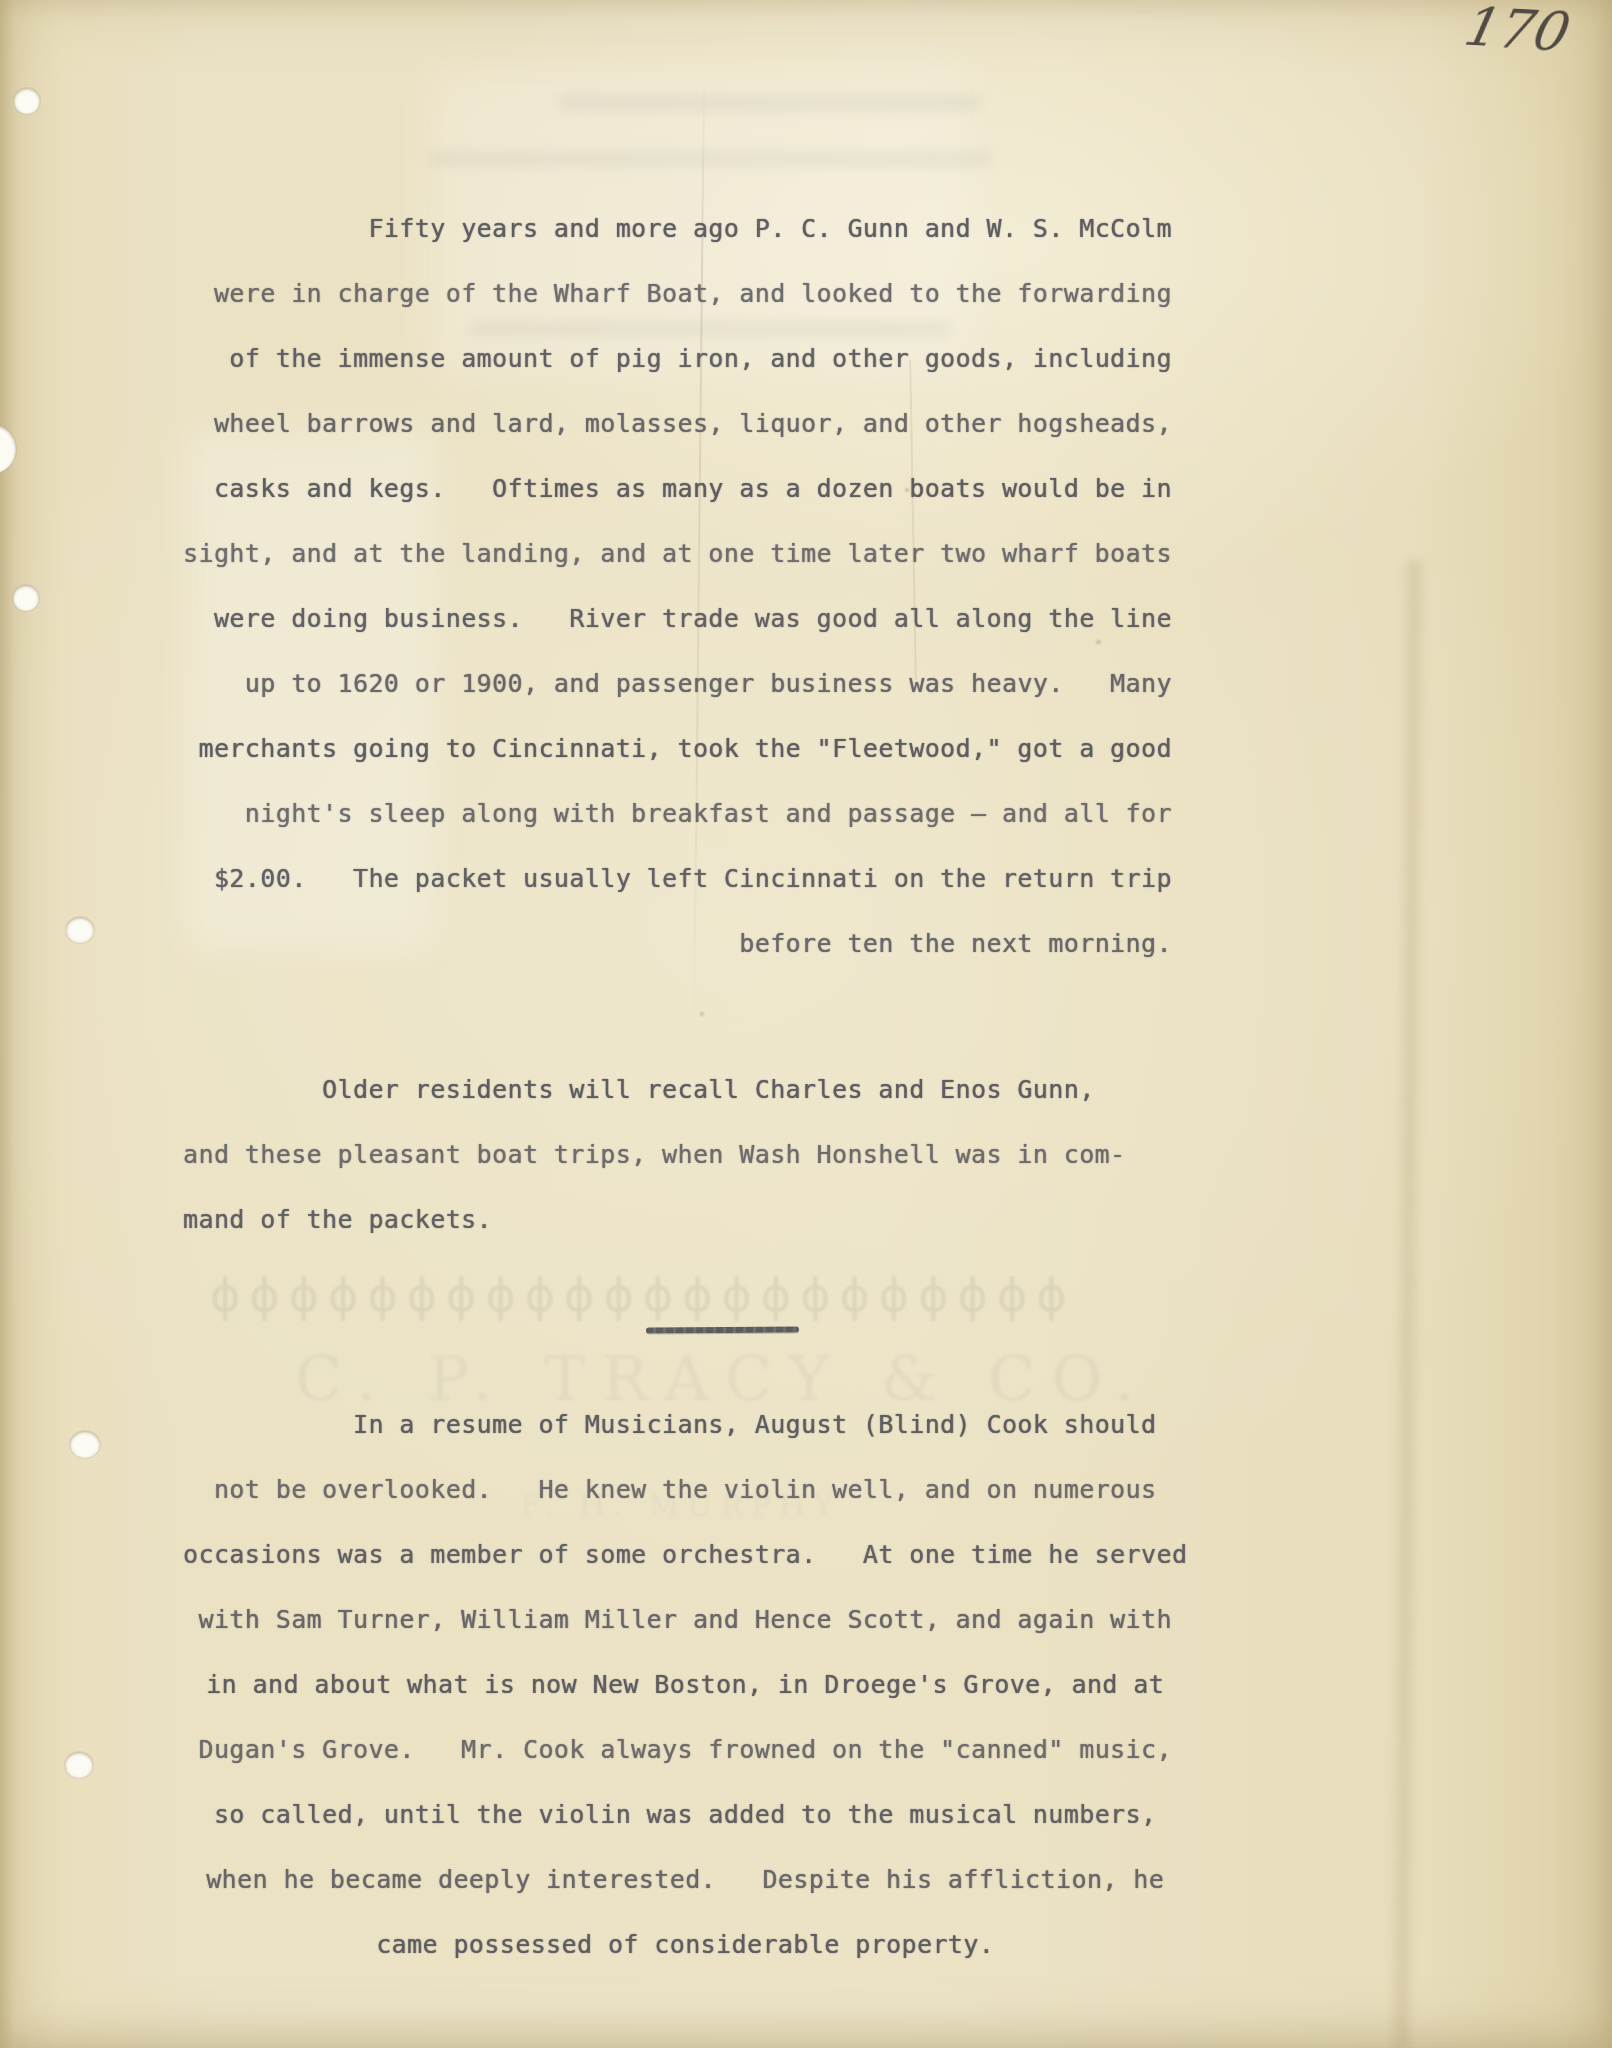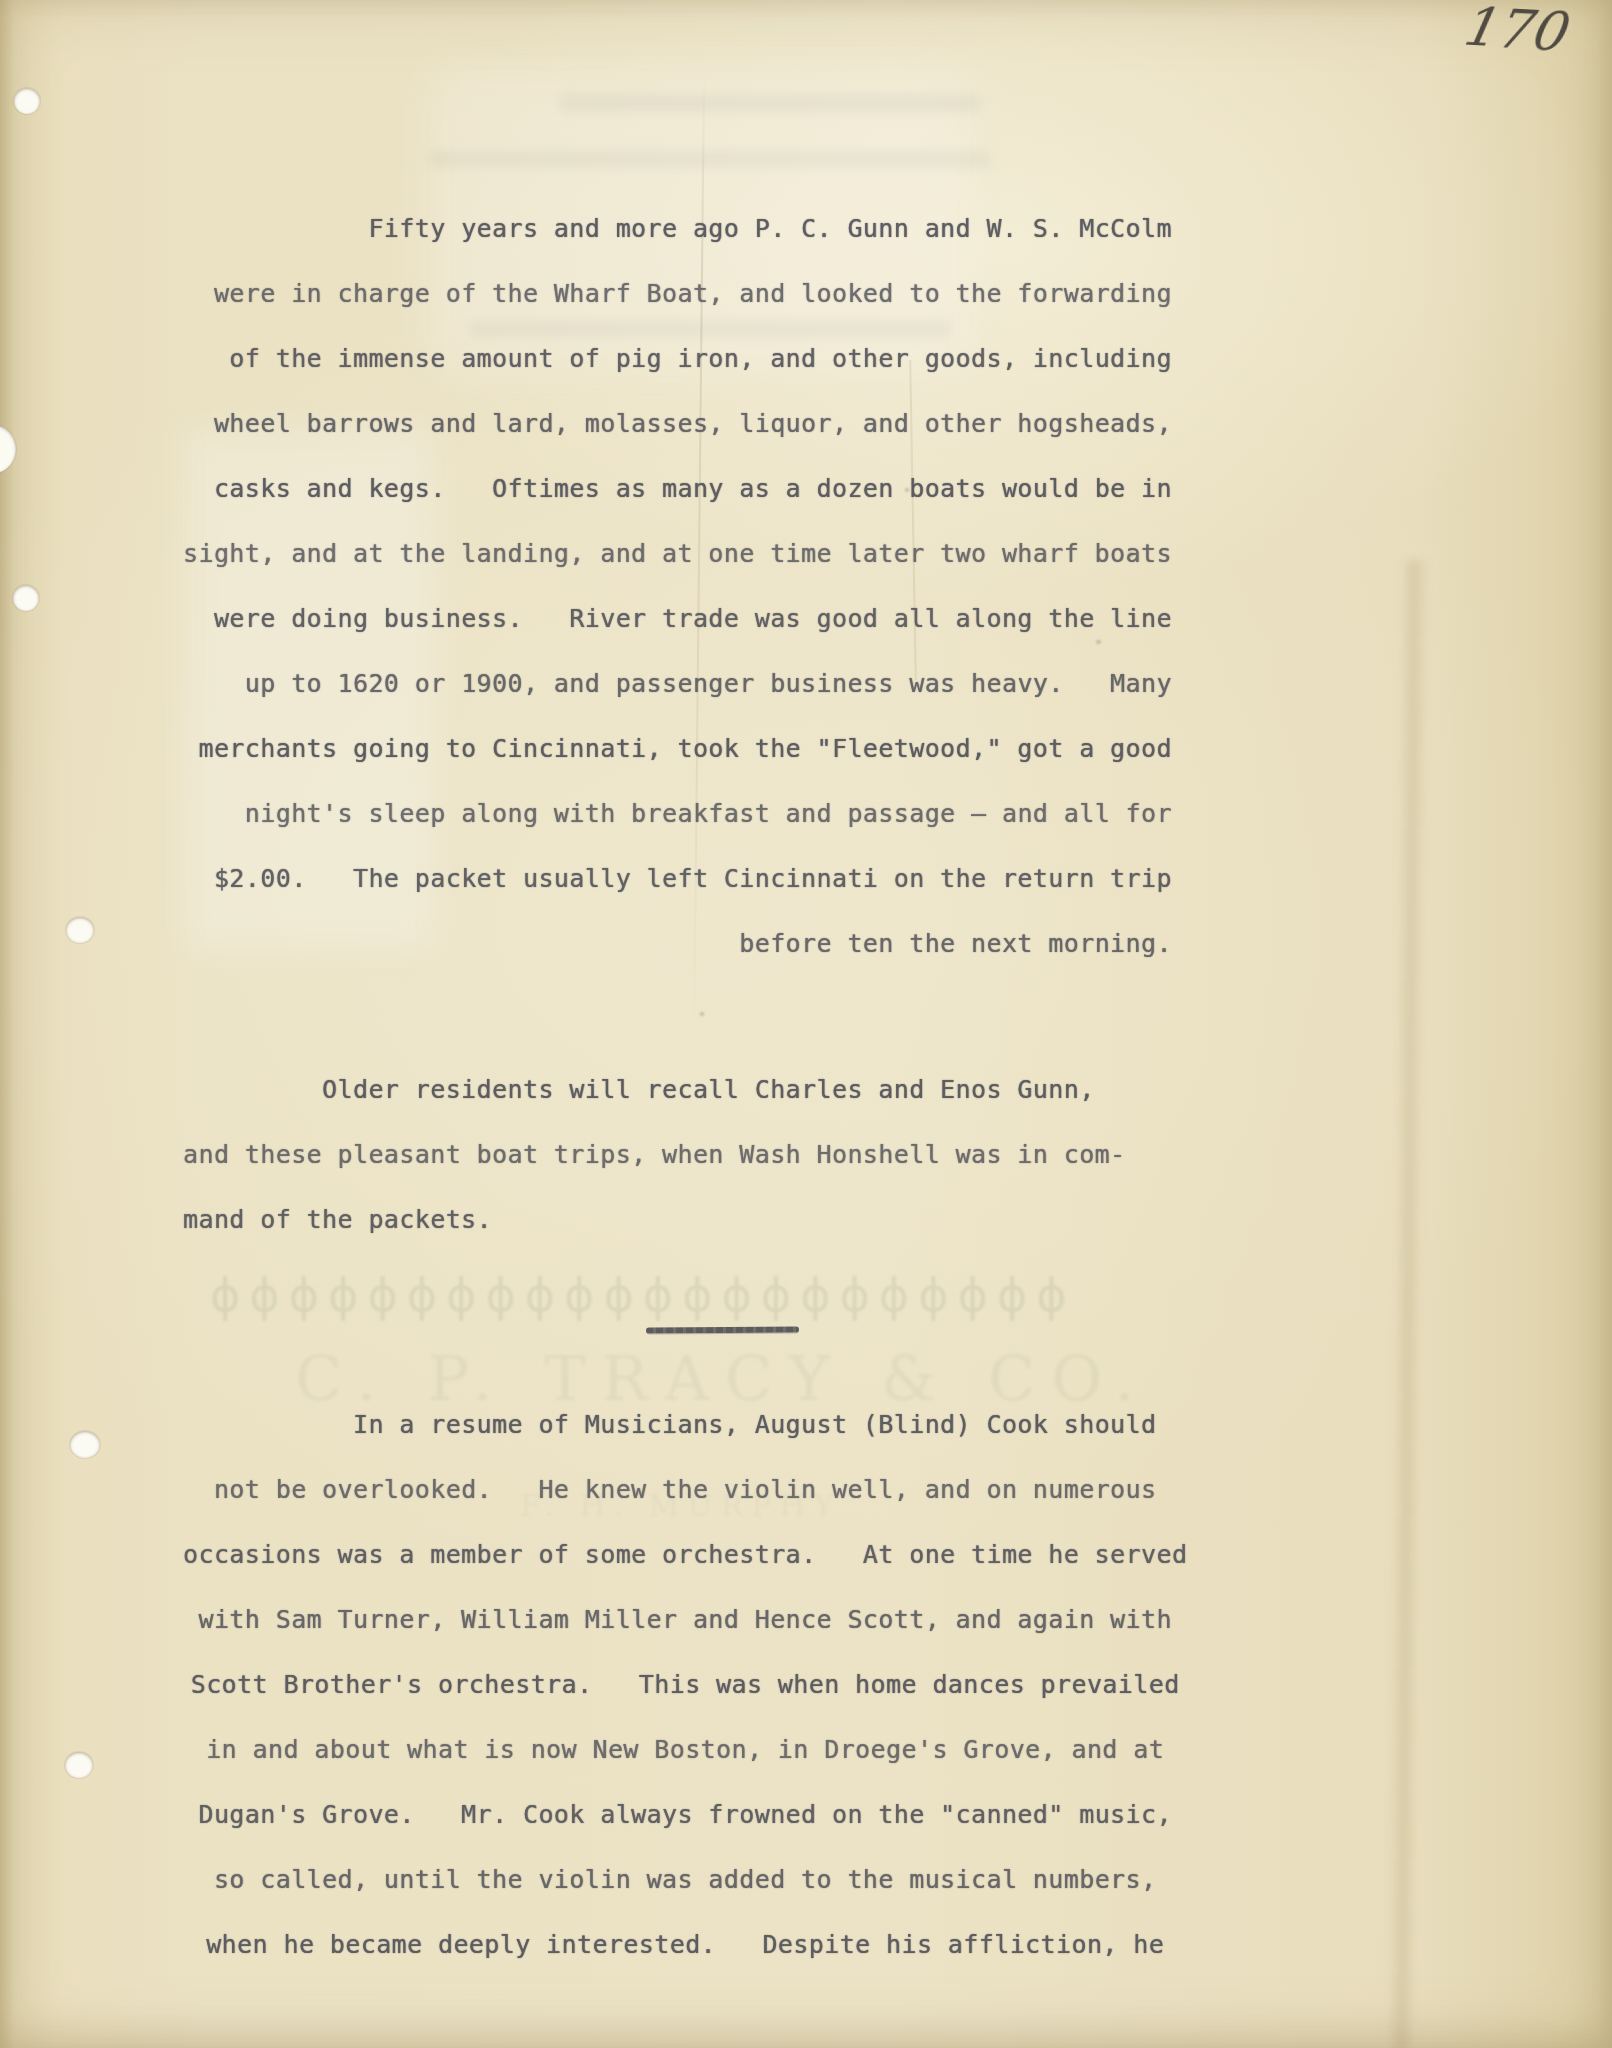--- a/index.html
+++ b/index.html
@@ -127,20 +127,20 @@
     <div class="line">mand of the packets.</div>
   </div>
 
   <div class="abs divider"></div>
 
   <div class="para p3">
     <div class="line">         In a resume of Musicians, August (Blind) Cook should</div>
     <div class="line">not be overlooked.   He knew the violin well, and on numerous</div>
     <div class="line">occasions was a member of some orchestra.   At one time he served</div>
     <div class="line">with Sam Turner, William Miller and Hence Scott, and again with</div>
-    <div class="line">Scott Brother's orchestra.   This was when home dances prevailed</div>
     <div class="line">in and about what is now New Boston, in Droege's Grove, and at</div>
     <div class="line">Dugan's Grove.   Mr. Cook always frowned on the "canned" music,</div>
     <div class="line">so called, until the violin was added to the musical numbers,</div>
     <div class="line">when he became deeply interested.   Despite his affliction, he</div>
+    <div class="line">came possessed of considerable property.</div>
   </div>
 
 </div>
 
 </body></html>

